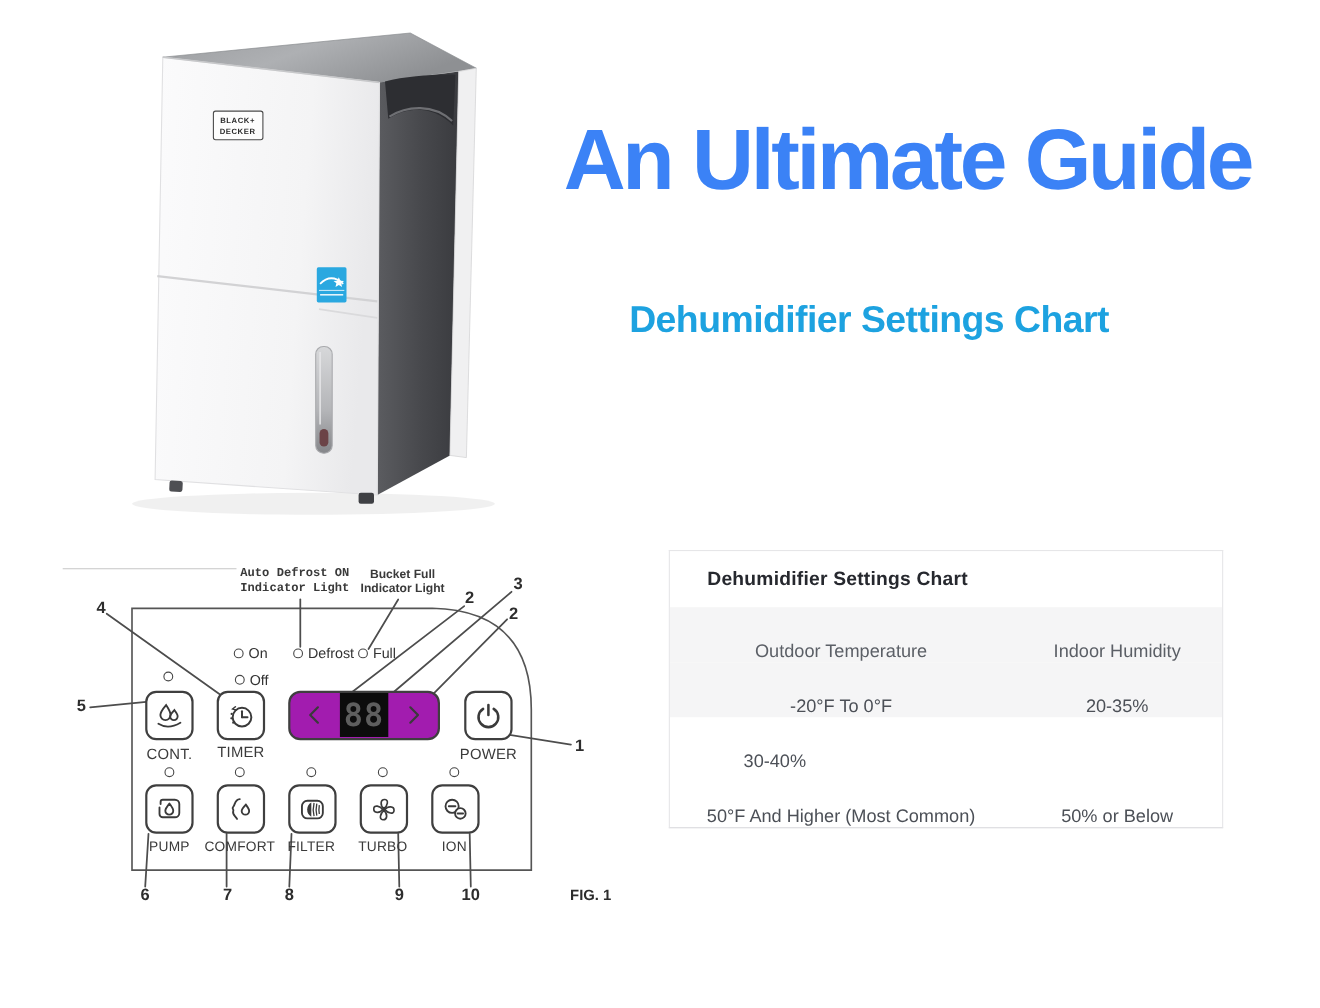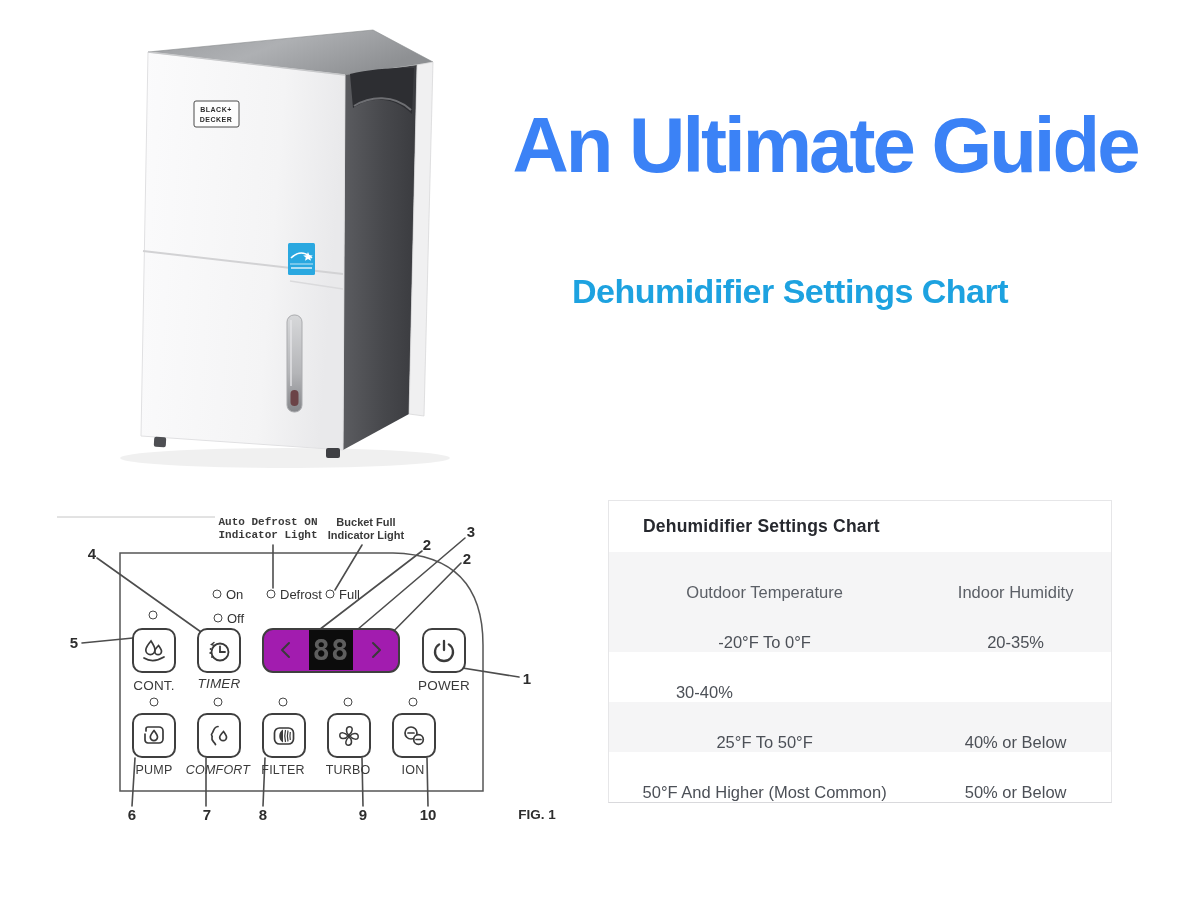--- a/index.html
+++ b/index.html
@@ -255,21 +255,21 @@
     <div class="dbtn" style="left:367px; top:133px;">
       <svg width="28" height="28" viewBox="0 0 28 28">
         <g fill="none" stroke="#3a3a3a" stroke-width="2.3" stroke-linecap="round">
           <path d="M9.2,7.4 A9,9 0 1 0 18.8,7.4"></path>
           <line x1="14" y1="4" x2="14" y2="13"></line>
         </g>
       </svg>
     </div>
 
     <div class="btn-label" style="left:99px; top:183px; font-size:13.5px;">CONT.</div>
-    <div class="btn-label" style="left:164px; top:181px; font-size:13.5px;font-style:italic;">TIMER</div>
+    <div class="btn-label" style="left:164px; top:181px; font-size:13.5px;">TIMER</div>
     <div class="btn-label" style="left:389px; top:183px; font-size:13.5px;">POWER</div>
 
     <div class="dbtn" style="left:77px; top:218px;">
       <svg width="28" height="28" viewBox="0 0 28 28">
         <g fill="none" stroke="#3a3a3a" stroke-width="1.7" stroke-linecap="round" stroke-linejoin="round">
           <path d="M6,9 L6,7 A2,2 0 0 1 8,5 L19,5 A4,4 0 0 1 23,9 L23,17 A4,4 0 0 1 19,21 L8,21 A3,3 0 0 1 5,18 L5,12"></path>
           <path d="M14,8.5 Q17.5,13 17.5,15 A3.6,3.6 0 1 1 10.3,15 Q10.3,13 14,8.5 Z"></path>
         </g>
       </svg>
     </div>
@@ -308,42 +308,38 @@
         <g stroke="#3a3a3a" stroke-width="1.7" stroke-linecap="round">
           <circle cx="11" cy="11" r="6" fill="#ffffff"></circle>
           <line x1="8" y1="11" x2="14" y2="11"></line>
           <circle cx="18.5" cy="17.5" r="4.8" fill="#ffffff"></circle>
           <line x1="16" y1="17.5" x2="21" y2="17.5"></line>
         </g>
       </svg>
     </div>
 
     <div class="btn-label" style="left:99px; top:268px;">PUMP</div>
-    <div class="btn-label" style="left:163px; top:268px;font-style:italic;">COMFORT</div>
+    <div class="btn-label" style="left:163px; top:268px;">COMFORT</div>
     <div class="btn-label" style="left:228px; top:268px;">FILTER</div>
     <div class="btn-label" style="left:293px; top:268px;">TURBO</div>
     <div class="btn-label" style="left:358px; top:268px;">ION</div>
   </div>
 
   <div class="table-card">
     <div class="tc-title">Dehumidifier Settings Chart</div>
     <div class="tc-row gray">
       <div class="tc-c1 tc-head">Outdoor Temperature</div>
       <div class="tc-c2 tc-head">Indoor Humidity</div>
     </div>
     <div class="tc-row gray">
       <div class="tc-c1 tc-cell">-20°F To 0°F</div>
       <div class="tc-c2 tc-cell">20-35%</div>
     </div>
     <div class="tc-row">
       <div class="tc-c2 tc-cell">30-40%</div>
     </div>
-    <div class="tc-row gray">
-      <div class="tc-c1 tc-cell">25°F To 50°F</div>
-      <div class="tc-c2 tc-cell">40% or Below</div>
-    </div>
     <div class="tc-row">
       <div class="tc-c1 tc-cell">50°F And Higher (Most Common)</div>
       <div class="tc-c2 tc-cell">50% or Below</div>
     </div>
   </div>
 
 </div>
 
 </body></html>

